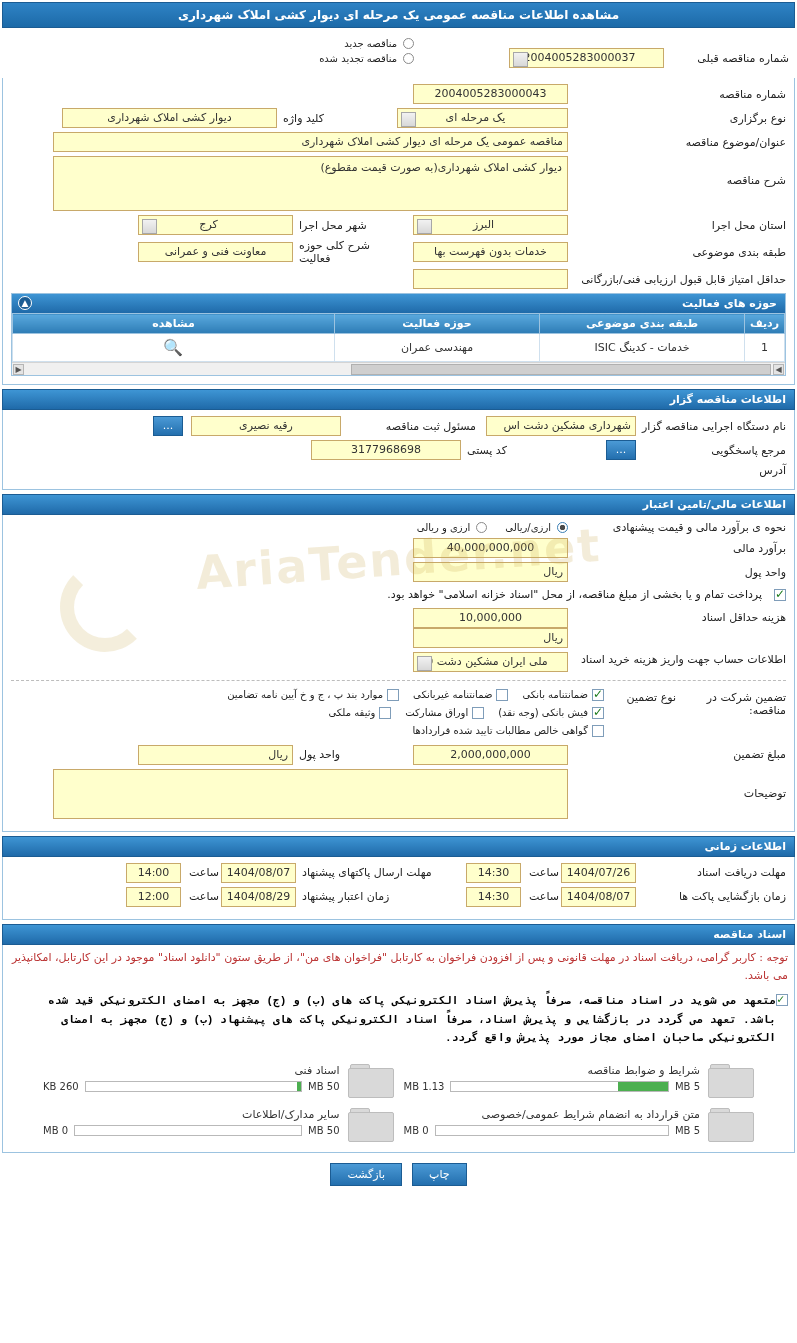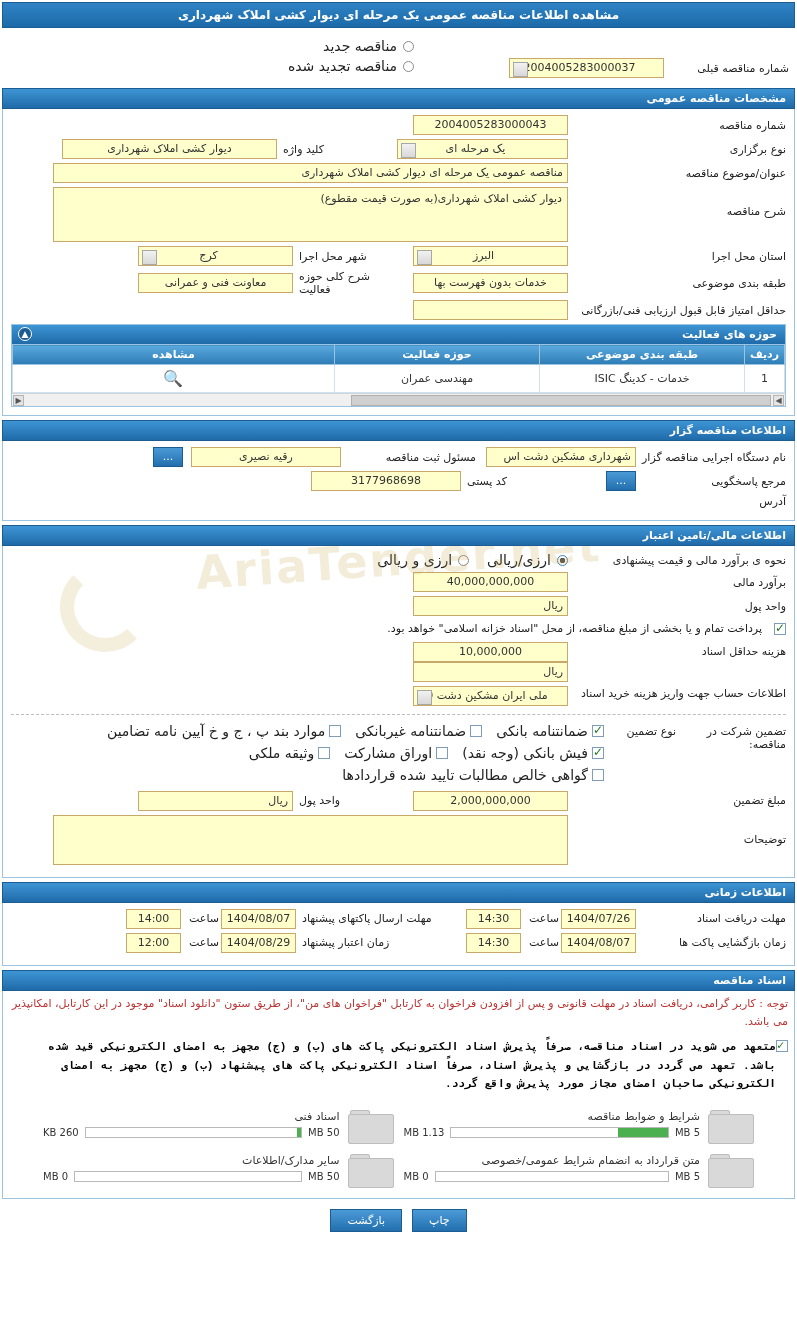--- a/index.html
+++ b/index.html
@@ -46,21 +46,21 @@
   .section { margin: 4px 2px 0 2px; }
 
   
   .radio-row { display: flex; align-items: center; gap: 6px; justify-content: flex-start; margin: 4px 0; }
   .radio {
     width: 11px; height: 11px; border-radius: 50%;
     border: 1px solid #8a8a8a; background: #fff; display: inline-block;
     flex: none;
   }
   .radio.on { border-color: #3b7fb5; background: radial-gradient(circle, #4b4b4b 0 2.5px, #fff 3px); }
-  .lbl { font-size: 14px; color: #222; }
+  .lbl { font-size: 10px; color: #222; }
 
   
   .row { display: flex; align-items: center; margin-bottom: 4px; }
   .flabel { font-size: 11px; color: #222; text-align: right; padding-left: 6px; }
   .fval {
     background: #ffffcc;
     border: 1px solid #c8a96a;
     height: 20px;
     line-height: 18px;
     padding: 0 4px;
@@ -233,21 +233,20 @@
     <div class="row" style="justify-content:flex-start; margin-top:-20px;">
       <div class="flabel" style="width:125px; text-align:right;">شماره مناقصه قبلی</div>
       <div class="sel" style="width:155px;">
         <span class="caret"></span>
         <span>2004005283000037</span>
       </div>
     </div>
   </div>
 
   <div class="section">
-    <div class="sec-header">مشخصات مناقصه عمومی</div>
     <div class="sec-body">
 
       <div class="row">
         <div class="flabel" style="width:218px;">شماره مناقصه</div>
         <div class="fval" style="width:155px;">2004005283000043</div>
       </div>
 
       <div class="row">
         <div class="flabel" style="width:218px;">نوع برگزاری</div>
         <div class="sel" style="width:171px;">

